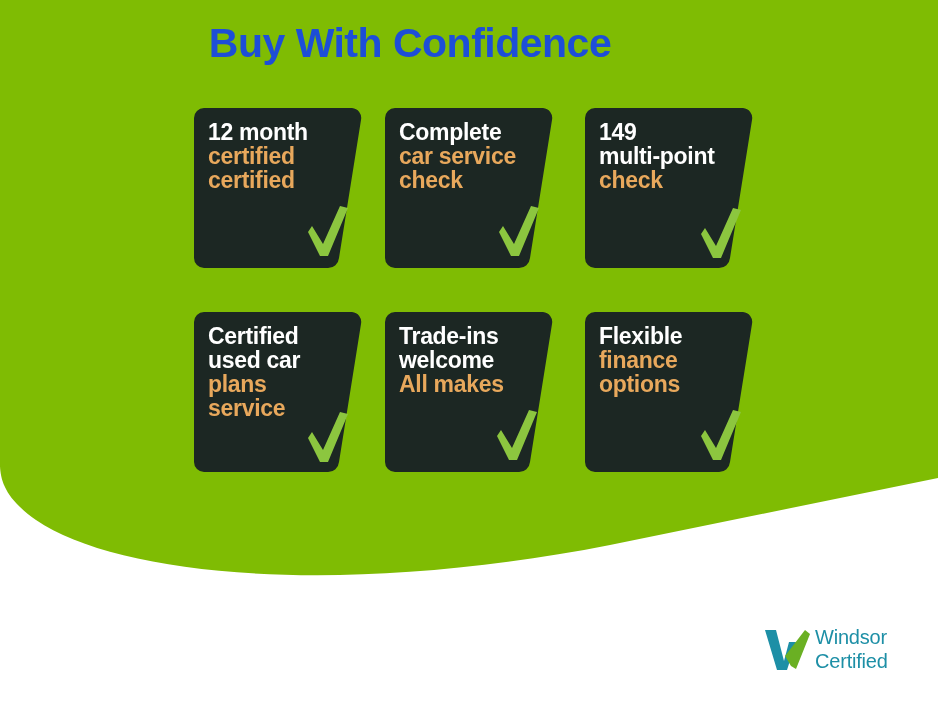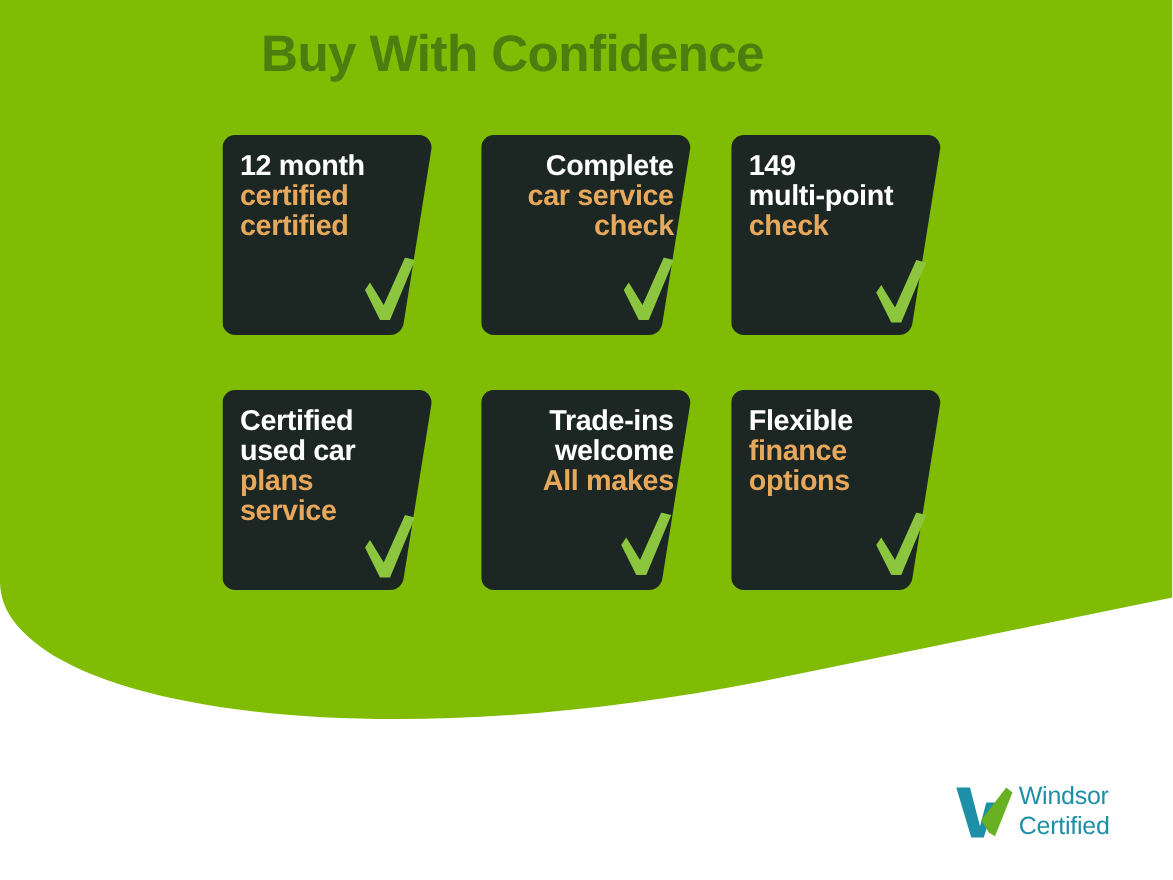--- a/index.html
+++ b/index.html
@@ -31,21 +31,21 @@
   
   .title {
     position: absolute;
     left: 0;
     top: 20px;
     width: 820px;
     text-align: center;
     font-size: 41px;
     font-weight: bold;
     letter-spacing: -0.5px;
-    color: #4d7c0f;
+    color: #1d4ed8;
     white-space: nowrap;
   }
 
   
   .cards {
     position: absolute;
     left: 178px;
     top: 108px;
     width: 580px;
   }
@@ -54,22 +54,22 @@
     height: 160px;
     margin-bottom: 44px;
   }
   .card {
     position: absolute;
     top: 0;
     width: 168px;
     height: 160px;
     color: #ffffff;
   }
-  .card.c0 { left: 0px; }
-  .card.c1 { left: 207px; text-align: right; }
+  .card.c0 { left: 16px; }
+  .card.c1 { left: 207px; }
   .card.c2 { left: 407px; }
 
   .card-shape {
     position: absolute;
     left: 0;
     top: 0;
     width: 168px;
     height: 160px;
   }
   .card-shape svg { display: block; }

